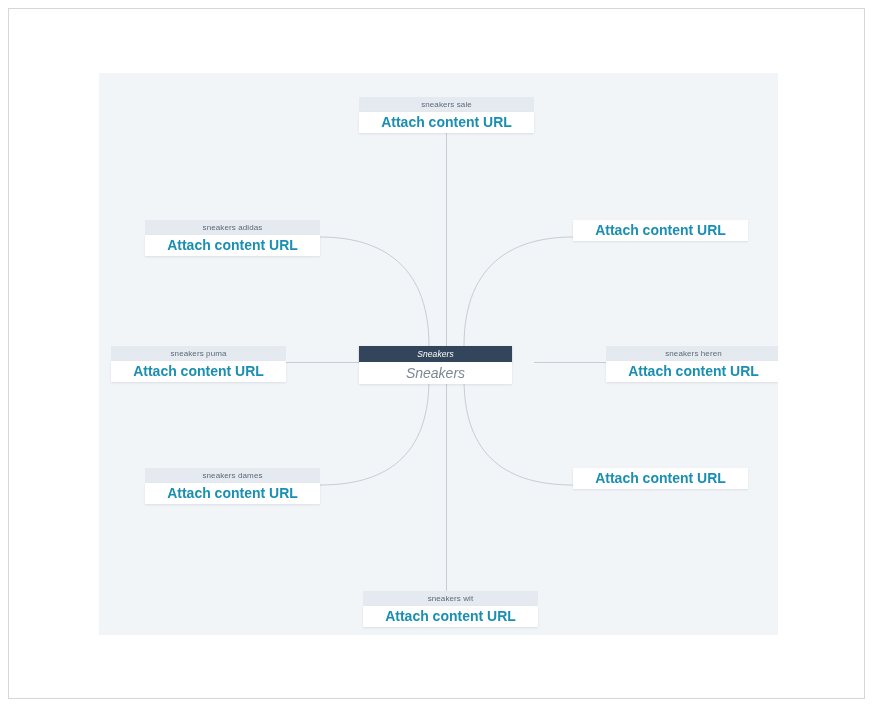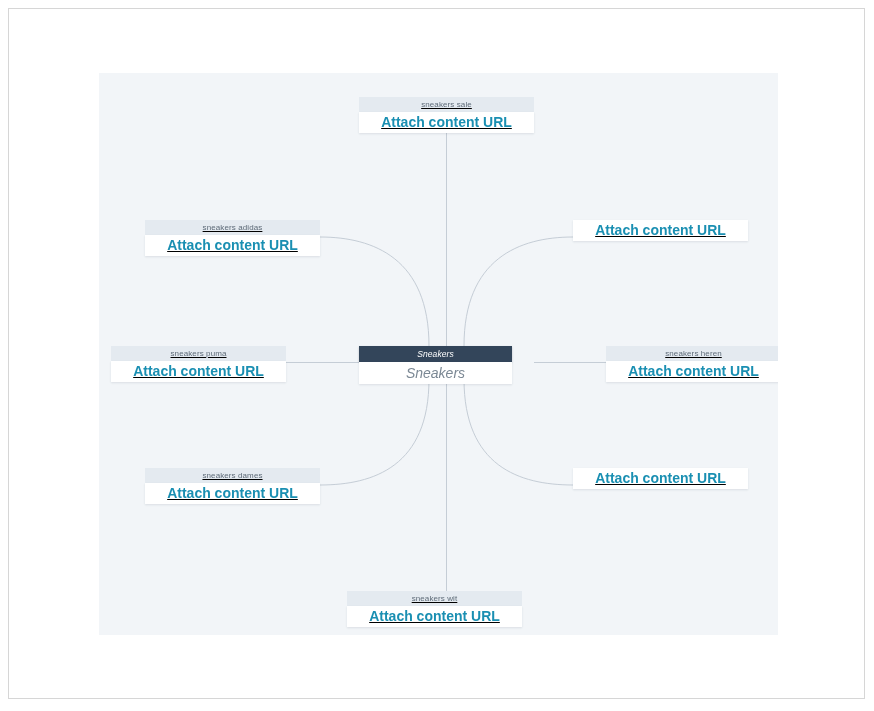--- a/index.html
+++ b/index.html
@@ -41,21 +41,20 @@
     top: 0;
     width: 679px;
     height: 562px;
     pointer-events: none;
   }
 
   .node {
     position: absolute;
     width: 175px;
     box-sizing: border-box;
-    text-decoration: underline;
   }
 
   .node-header {
     height: 15px;
     line-height: 15px;
     text-align: center;
     font-size: 8px;
     color: #5d6a77;
     background: #e4eaf0;
     letter-spacing: 0.1px;
@@ -159,21 +158,21 @@
 
     <div class="node" style="left:46px; top:395px;">
       <div class="node-header">sneakers dames</div>
       <div class="node-body link">Attach content URL</div>
     </div>
 
     <div class="node" style="left:474px; top:395px;">
       <div class="node-body link">Attach content URL</div>
     </div>
 
-    <div class="node" style="left:248px; top:518px;">
+    <div class="node" style="left:264px; top:518px;">
       <div class="node-header">sneakers wit</div>
       <div class="node-body link">Attach content URL</div>
     </div>
 
     <div id="node-center" style="left:260px; top:273px;">
       <div class="node-header">Sneakers</div>
       <div class="node-body plain">Sneakers</div>
     </div>
 
   </div>

